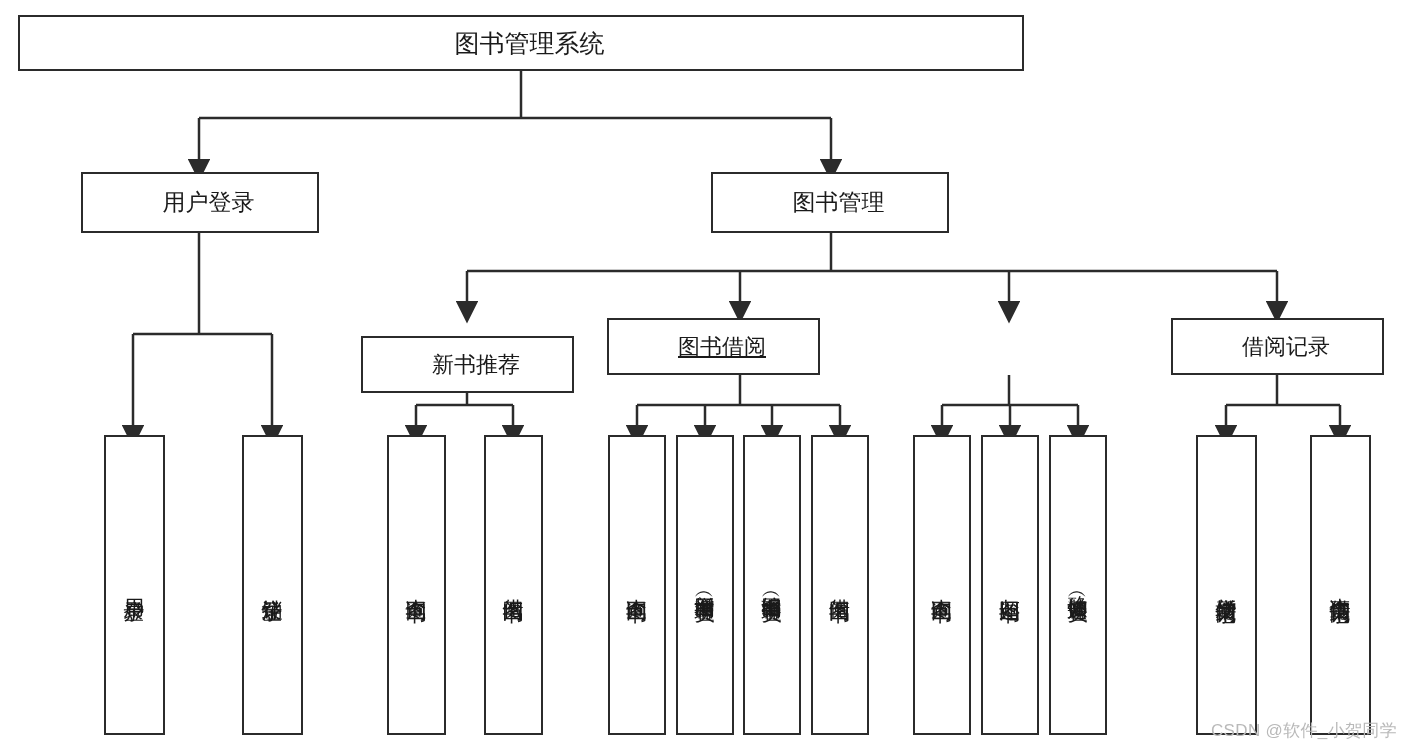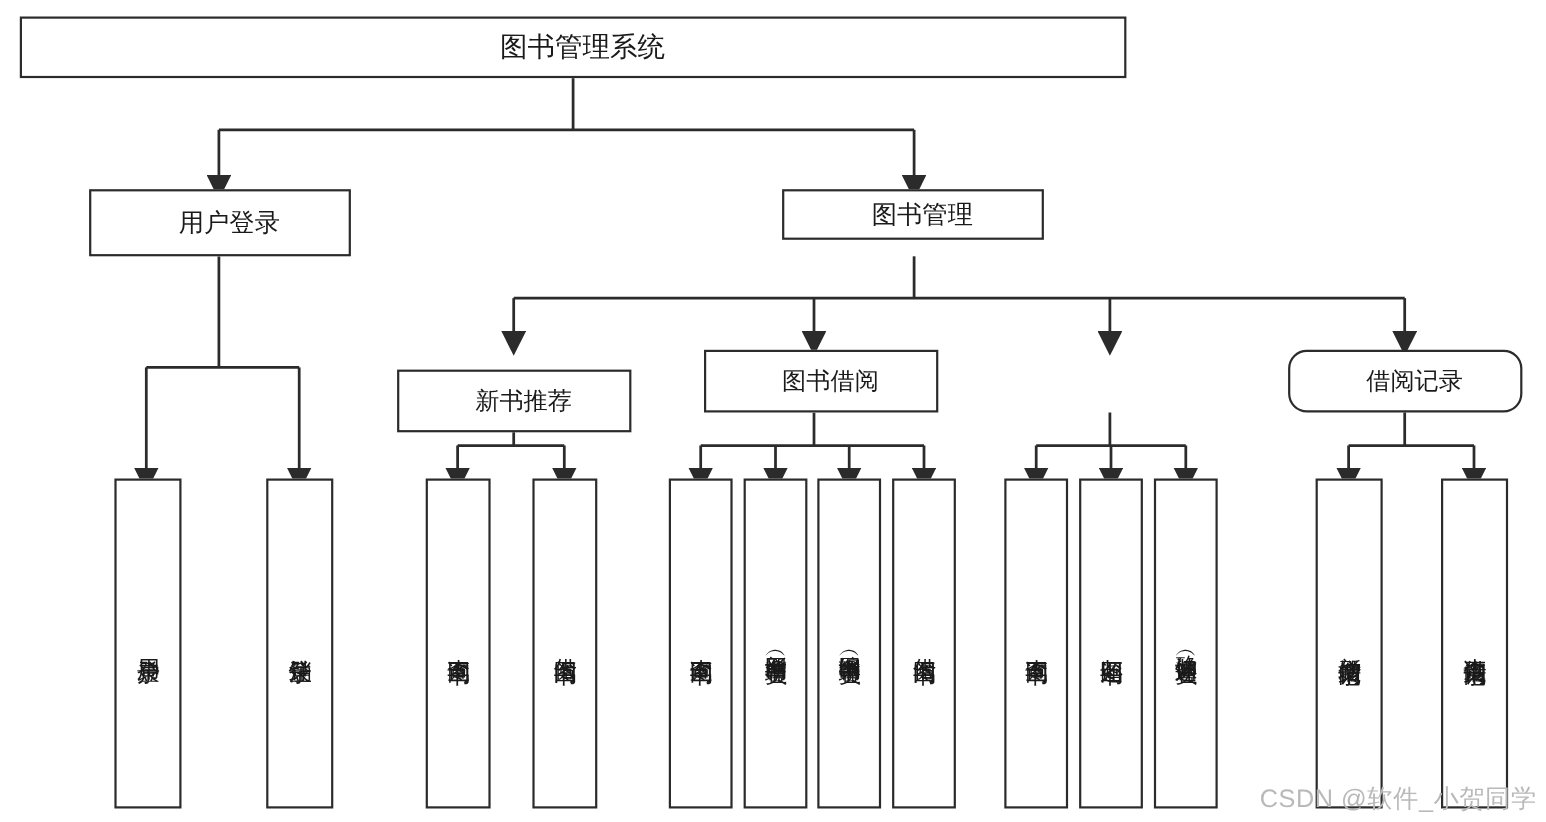--- a/index.html
+++ b/index.html
@@ -58,21 +58,21 @@
   .node.leaf .vtext {
     writing-mode: vertical-rl;
     text-orientation: upright;
     display: block;
     white-space: nowrap;
   }
   .watermark {
     position: absolute;
     right: 8px;
     bottom: 5px;
-    font-size: 23px;
+    font-size: 17px;
     color: #b9b9b9;
     letter-spacing: 0.02em;
     z-index: 5;
     white-space: nowrap;
   }
 </style>
 </head>
 <body>
 
 <div id="canvas">
@@ -127,31 +127,31 @@
     </g>
   </svg>
 
   <div class="node root" style="left:18px; top:15px; width:1006px; height:56px;">
     <span>图书管理系统</span>
   </div>
 
   <div class="node level2" style="left:81px; top:172px; width:238px; height:61px;">
     <span>用户登录</span>
   </div>
-  <div class="node level2" style="left:711px; top:172px; width:238px; height:46px;">
+  <div class="node level2" style="left:711px; top:172px; width:238px; height:61px;">
     <span>图书管理</span>
   </div>
 
   <div class="node level3" style="left:361px; top:336px; width:213px; height:57px;">
     <span>新书推荐</span>
   </div>
-  <div class="node level3" style="left:640px; top:318px; width:213px; height:57px;">
+  <div class="node level3" style="left:607px; top:318px; width:213px; height:57px;text-decoration:underline;">
     <span>图书借阅</span>
   </div>
-  <div class="node level3" style="left:1171px; top:318px; width:213px; height:57px;border-radius:17px;">
+  <div class="node level3" style="left:1171px; top:318px; width:213px; height:57px;">
     <span>借阅记录</span>
   </div>
 
   <div class="node leaf" style="left:104px; top:435px; width:61px; height:300px;">
     <span class="vtext">用户登录</span>
   </div>
   <div class="node leaf" style="left:242px; top:435px; width:61px; height:300px;">
     <span class="vtext">注销登录</span>
   </div>
 

